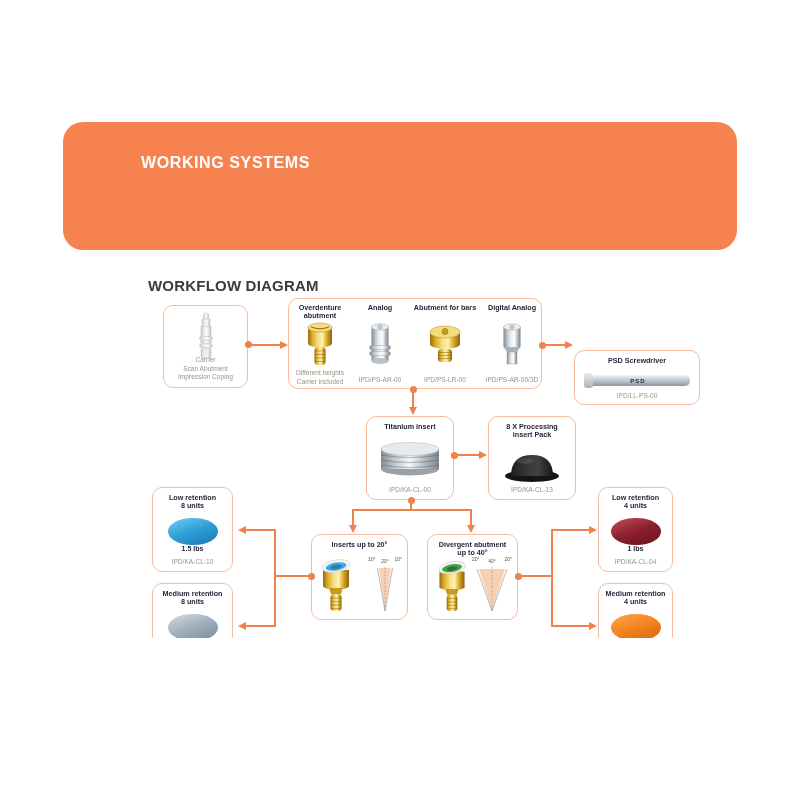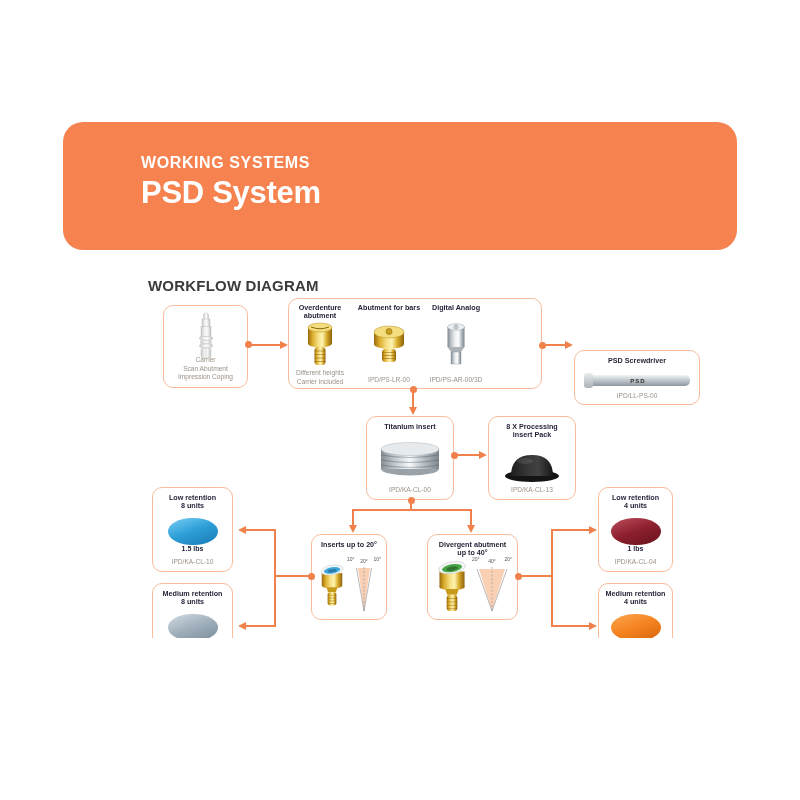--- a/index.html
+++ b/index.html
@@ -60,21 +60,21 @@
   .rbox .weight{position:absolute;bottom:19px;left:0;right:0;}
   .rbox .code{position:absolute;bottom:6px;left:0;right:0;}
   .box-low8{left:152px;top:487px;}
   .box-low4{left:598px;top:487px;width:75px;}
   .box-med8{left:152px;top:583px;}
   .box-med4{left:598px;top:583px;width:75px;}
 
   .abox .btitle{margin-top:6px;}
   .abox .content{position:absolute;left:5px;right:5px;bottom:5px;display:flex;
                  align-items:flex-end;justify-content:space-between;}
-  .box-20{left:311px;top:534px;width:76px;height:86px;}
+  .box-20{left:311px;top:534px;width:97px;height:86px;}
   .box-40{left:427px;top:534px;width:91px;height:86px;}
   .fan{display:flex;flex-direction:column;align-items:center;}
   .fan-labels{display:flex;justify-content:space-between;width:100%;font-size:5px;color:#555;}
   .fan-labels .mid{margin-top:2px;}
 
   
   .cl{position:absolute;background:#F0814B;}
   .cdot{position:absolute;width:7px;height:7px;border-radius:50%;background:#F0814B;}
   .ar{position:absolute;width:0;height:0;border-top:4px solid transparent;
       border-bottom:4px solid transparent;border-left:8px solid #F0814B;}
@@ -124,21 +124,20 @@
         <stop offset="0" stop-color="#1d1d1d"></stop>
             <stop offset=".45" stop-color="#3a3a3a"></stop>
         <stop offset=".65" stop-color="#414141"></stop>
             <stop offset="1" stop-color="#161616"></stop>
       </linearGradient>
     </defs>
   </svg>
 
   <div class="banner">
     <div class="kicker">WORKING SYSTEMS</div>
-    <div class="banner-title">PSD System</div>
   </div>
 
   <h2 class="section-heading">WORKFLOW DIAGRAM</h2>
 
   <div>
 
     <div class="box box-carrier">
       <svg width="30" height="52" viewBox="0 0 30 52">
         <rect x="12.5" y="2" width="5" height="7" rx="2" fill="url(#g-carrier)" stroke="#b5b5b5" stroke-width=".4"></rect>
         <rect x="11" y="8" width="8" height="8" fill="url(#g-carrier)" stroke="#b5b5b5" stroke-width=".4"></rect>
@@ -166,20 +165,34 @@
             <ellipse cx="17" cy="6.5" rx="12" ry="4.5" fill="#f3dd7e" stroke="#b98f1c" stroke-width=".5"></ellipse>
             <path d="M8 6 Q17 9.5 26 6" stroke="#8a6a10" fill="none" stroke-width="1"></path>
             <rect x="11.5" y="26" width="11" height="18" rx="3.5" fill="url(#g-gold)"></rect>
             <path d="M11.5 30 h11 M11.5 33.5 h11 M11.5 37 h11 M11.5 40.5 h11" stroke="#8a5f0a" stroke-width="1" opacity=".5"></path>
           </svg>
         </div>
         <div>
           <span class="capline">Different heights</span>
           <span class="capline">Carrier included</span>
         </div>
+      </div>
+      <div class="pcol c2">
+        <div class="btitle">Analog</div>
+        <div class="imgwrap">
+          <svg width="26" height="44" viewBox="0 0 26 44">
+            <rect x="4.5" y="5" width="17" height="34" fill="url(#g-silver)"></rect>
+            <ellipse cx="13" cy="39" rx="8.5" ry="3" fill="#b9c1c6"></ellipse>
+            <ellipse cx="13" cy="5" rx="8.5" ry="3.2" fill="#e9edef" stroke="#9aa2a8" stroke-width=".5"></ellipse>
+            <circle cx="13" cy="5" r="2.2" fill="#c3cacf" stroke="#8d959b" stroke-width=".4"></circle>
+            <rect x="2.5" y="23.5" width="21" height="4" rx="2" fill="url(#g-silver)" stroke="#8d959b" stroke-width=".4"></rect>
+            <rect x="2.5" y="29.5" width="21" height="4" rx="2" fill="url(#g-silver)" stroke="#8d959b" stroke-width=".4"></rect>
+          </svg>
+        </div>
+        <div class="code">IPD/PS-AR-00</div>
       </div>
       <div class="pcol c4">
         <div class="btitle">Abutment for bars</div>
         <div class="imgwrap">
           <svg width="36" height="40" viewBox="0 0 36 40">
             <rect x="3" y="8" width="30" height="12" fill="url(#g-gold)"></rect>
             <ellipse cx="18" cy="20" rx="15" ry="5" fill="url(#g-gold)"></ellipse>
             <ellipse cx="18" cy="8" rx="15" ry="6" fill="#f3dd7e" stroke="#b98f1c" stroke-width=".5"></ellipse>
             <circle cx="18" cy="7.5" r="3" fill="#caa11c" stroke="#8a6a10" stroke-width=".6"></circle>
             <rect x="11" y="25" width="14" height="13" rx="3.5" fill="url(#g-gold)"></rect>

